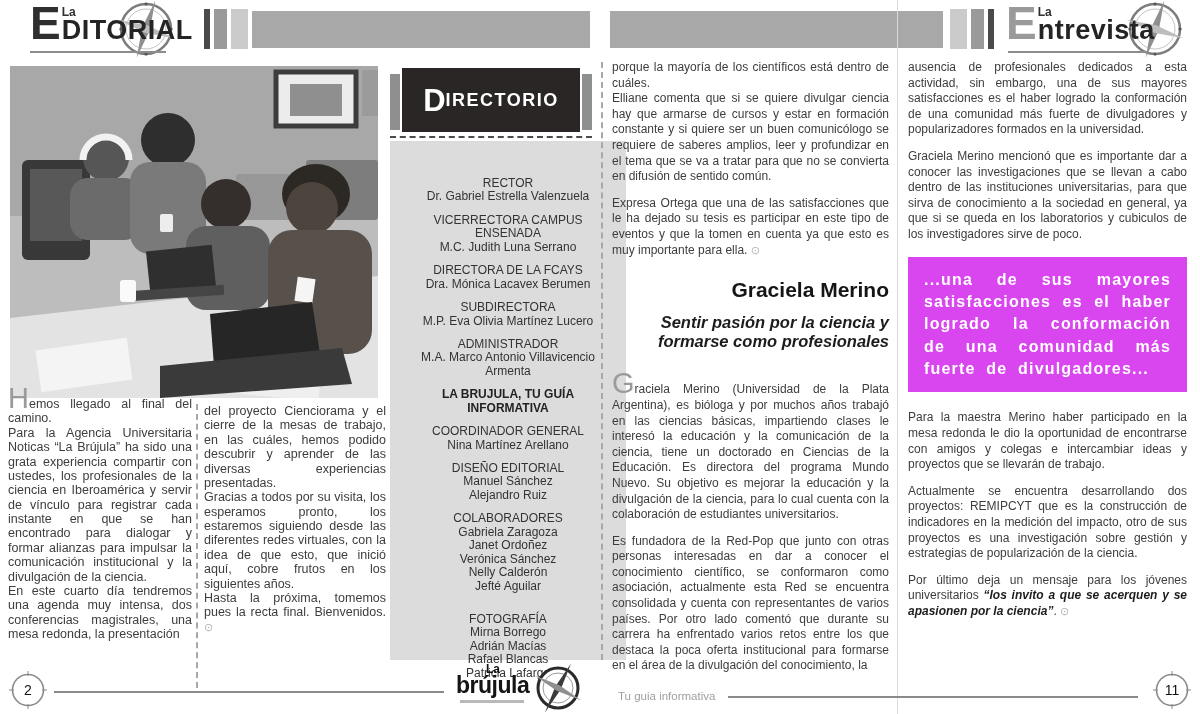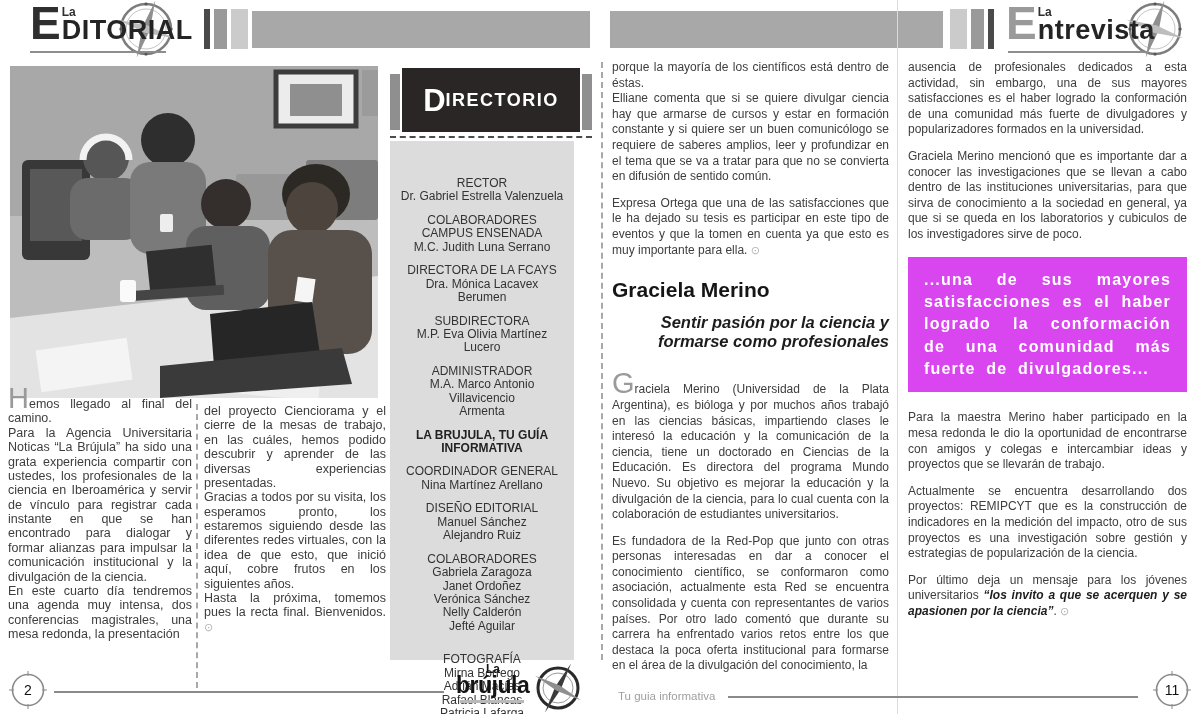--- a/index.html
+++ b/index.html
@@ -28,30 +28,30 @@
   .endmark{color:#b4b4b4;font-size:11px;}
   .dashv{position:absolute;border-left:2px dashed #a8a8a8;width:0;}
   .fold{position:absolute;left:897px;top:0;width:1px;height:714px;background:#dcdcdc;}
   
   .dir-flank{position:absolute;width:10px;height:56px;top:74px;background:#8f8f8f;}
   .dir-head{position:absolute;left:402px;top:68px;width:178px;height:64px;background:#2b2626;
             display:flex;align-items:center;justify-content:center;color:#fff;}
   .dir-head .t1{font-size:31px;font-weight:bold;line-height:1;}
   .dir-head .t2{font-size:18px;font-weight:bold;letter-spacing:1.5px;line-height:1;}
   .dir-dash{position:absolute;left:390px;top:136px;width:202px;border-top:2px dashed #4c4c4c;}
-  .dir-box{position:absolute;left:390px;top:141px;width:184px;height:519px;background:#dcdcdc;
+  .dir-box{position:absolute;left:390px;top:141px;width:236px;height:519px;background:#dcdcdc;
            box-sizing:border-box;padding:36px 10px 0 10px;text-align:center;
            font-size:12px;line-height:1.12;color:#333;}
   .dir-entry{margin-bottom:10px;}
   .dir-role{white-space:pre-line;}
   .dir-names{white-space:pre-line;}
   .dir-brand{font-weight:bold;color:#222;margin-bottom:10px;white-space:pre-line;}
   .extra-top{margin-top:20px;}
   
-  .art-heading{font-size:21px;font-weight:bold;color:#151515;text-align:left;margin-top:18px !important;}
+  .art-heading{font-size:21px;font-weight:bold;color:#151515;text-align:right;margin-top:18px !important;}
   .art-sub{font-size:16.5px;font-weight:bold;font-style:italic;color:#1c1c1c;text-align:right;
            line-height:1.15;margin-top:10px !important;}
   .quote-box{background:#d946ef;color:#ffffff;font-weight:bold;font-size:16px;line-height:1.4;
              text-align:justify;padding:12px 16px;margin-top:14px;letter-spacing:1.2px;word-spacing:5px;}
   .bi{font-weight:bold;font-style:italic;color:#1d1d1d;margin-top:32px;}
   
   .frule{position:absolute;height:2px;background:#8a8a8a;}
   .pnum{position:absolute;width:40px;height:40px;}
   .logo{position:absolute;left:450px;top:662px;width:150px;height:50px;}
   .logo-la{position:absolute;left:36px;top:0;font-size:12px;font-weight:bold;color:#141414;}
@@ -166,21 +166,21 @@
     <span class="t1">D</span>
       <span class="t2">IRECTORIO</span>
   </div>
   <div class="dir-dash"></div>
   <div class="dir-box">
     <div class="dir-entry">
       <div class="dir-role">RECTOR</div>
       <div class="dir-names">Dr. Gabriel Estrella Valenzuela</div>
     </div>
     <div class="dir-entry">
-      <div class="dir-role">COLABORADORES CAMPUS ENSENADA</div>
+      <div class="dir-role">VICERRECTORA CAMPUS ENSENADA</div>
       <div class="dir-names">M.C. Judith Luna Serrano</div>
     </div>
     <div class="dir-entry">
       <div class="dir-role">DIRECTORA DE LA FCAYS</div>
       <div class="dir-names">Dra. Mónica Lacavex Berumen</div>
     </div>
     <div class="dir-entry">
       <div class="dir-role">SUBDIRECTORA</div>
       <div class="dir-names">M.P. Eva Olivia Martínez Lucero</div>
     </div>
@@ -212,21 +212,21 @@
       <div class="dir-role">FOTOGRAFÍA</div>
       <div class="dir-names">Mirna Borrego
 Adrián Macías
 Rafael Blancas
 Patricia Lafarga</div>
     </div>
   </div>
   <div class="dashv" style="left:601px;top:62px;height:598px;"></div>
 
   <div class="col body-sm" style="left:612px;top:60px;width:277px;">
-    <p>porque la mayoría de los científicos está dentro de éstas.</p>
+    <p>porque la mayoría de los científicos está dentro de cuáles.</p>
     <p>Elliane comenta que si se quiere divulgar ciencia hay que armarse de cursos y estar en formación constante y si quiere ser un buen comunicólogo se requiere de saberes amplios, leer y profundizar en el tema que se va a tratar para que no se convierta en difusión de sentido común.</p>
     <p class="gap"><span>Expresa Ortega que una de las satisfacciones que le ha dejado su tesis es participar en este tipo de eventos y que la tomen en cuenta ya que esto es muy importante para ella. </span><span class="endmark">⊙</span></p>
     <p class="art-heading">Graciela Merino</p>
     <p class="art-sub">Sentir pasión por la ciencia y formarse como profesionales</p>
     <p style="margin-top:22px;"><span class="drop">G</span><span>raciela Merino (Universidad de la Plata Argentina), es bióloga y por muchos años trabajó en las ciencias básicas, impartiendo clases le interesó la educación y  la comunicación de la ciencia, tiene un doctorado en Ciencias de la Educación. Es directora del programa Mundo Nuevo. Su objetivo es mejorar la educación y la divulgación de la ciencia, para lo cual cuenta con la colaboración de estudiantes universitarios.</span></p>
     <p class="gap">Es fundadora de la Red-Pop que junto con otras personas interesadas en dar a conocer el conocimiento científico, se conformaron como asociación, actualmente esta Red se encuentra consolidada y cuenta con representantes de varios países. Por otro lado comentó que durante su carrera ha enfrentado varios retos entre los que destaca la poca oferta institucional para formarse en el área de la divulgación del conocimiento, la</p>
   </div>
 
   <div class="fold"></div>
 

